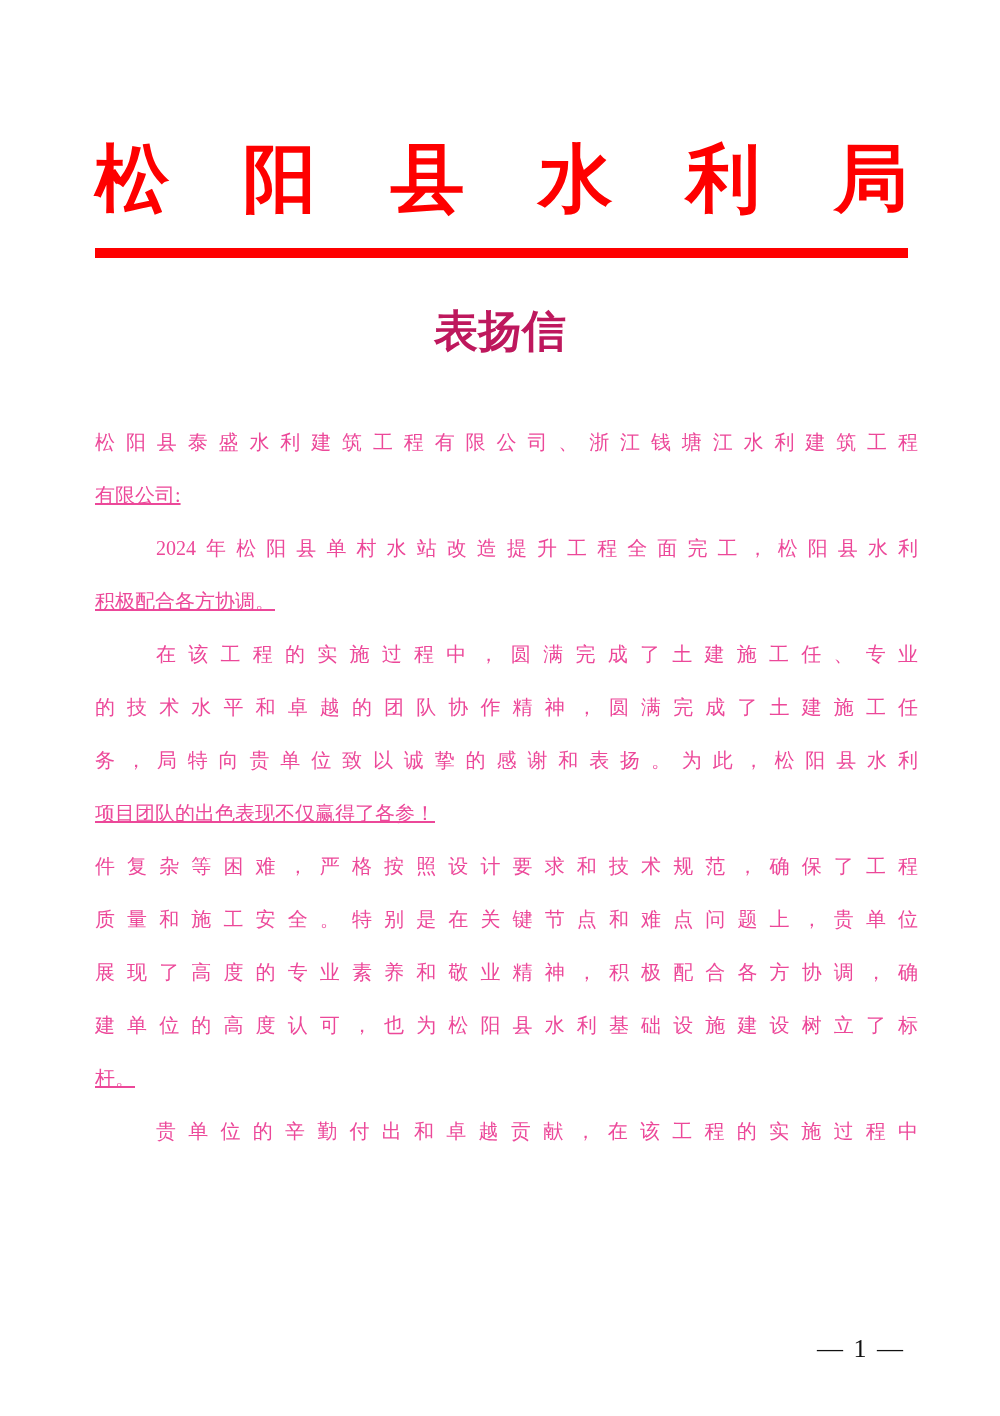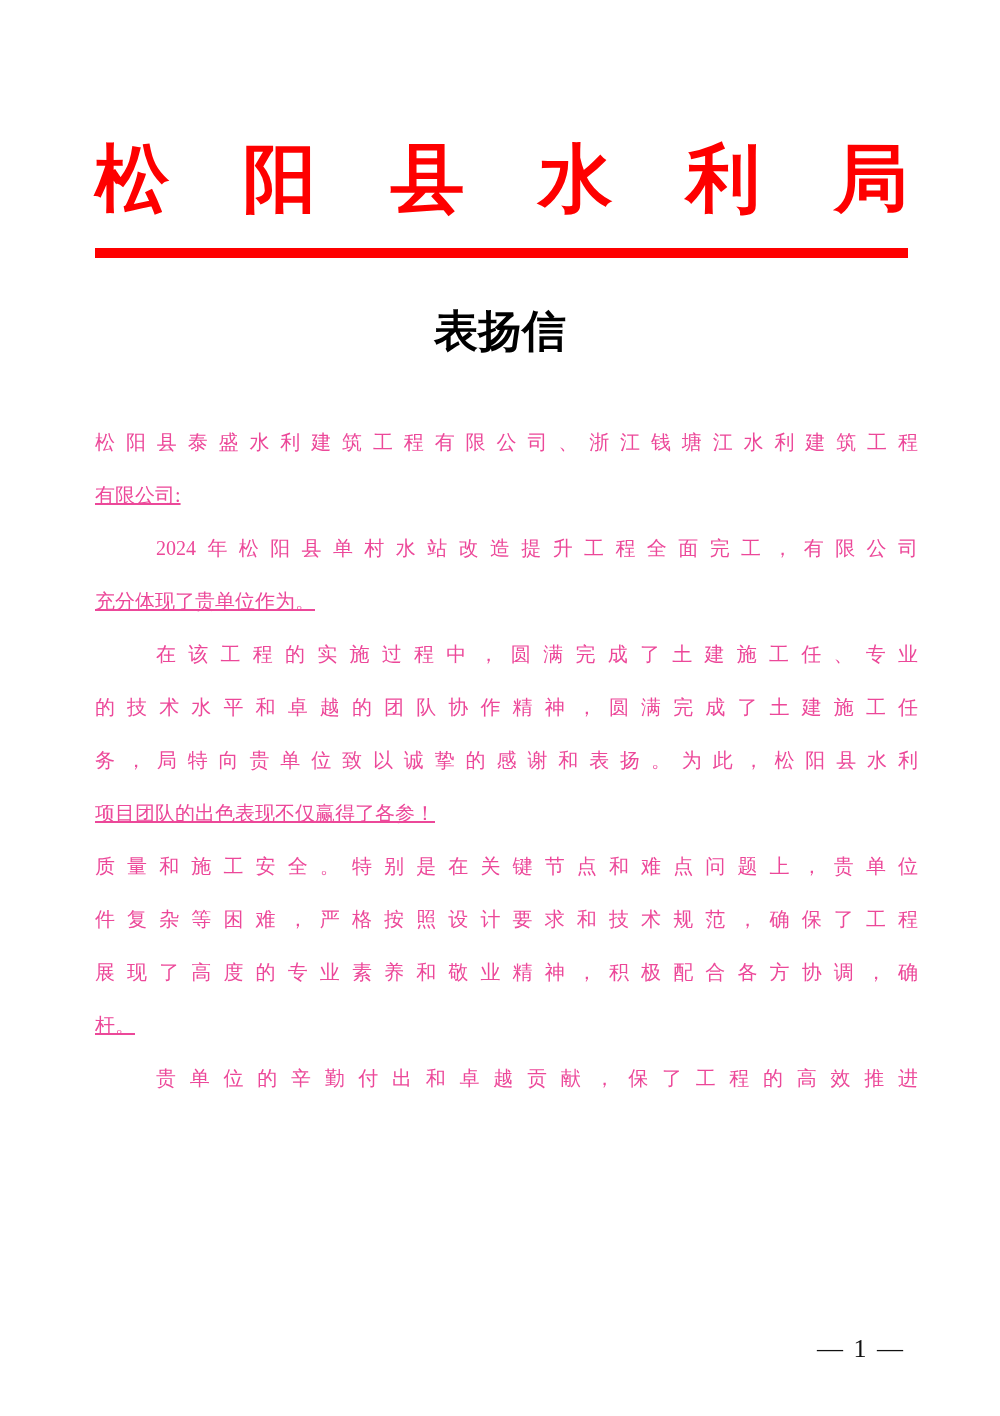--- a/index.html
+++ b/index.html
@@ -35,21 +35,21 @@
     background: var(--accent, #fe0000);
   }
 
   
   .doc-title {
     margin-top: 46px;
     text-align: center;
     font-size: 44px;
     font-weight: bold;
     line-height: 1.25;
-    color: #000000;
+    color: #be185d;
   }
 
   
   .letter-body {
     margin: 57px 90px 0 95px;
     width: 823px;
     font-size: 20px;
     color: #ec4899;
   }
   .text-line {
@@ -100,39 +100,40 @@
   <h1 class="doc-title">表扬信</h1>
 
   <div class="letter-body">
 
     <div>
       <div class="text-line">松阳县泰盛水利建筑工程有限公司、浙江钱塘江水利建筑工程</div>
       <div class="text-line end">有限公司:</div>
     </div>
 
     <div>
-      <div class="text-line indent">2024年松阳县单村水站改造提升工程全面完工，有限公司</div>
-      <div class="text-line end">充分体现了贵单位作为。</div>
+      <div class="text-line indent">2024年松阳县单村水站改造提升工程全面完工，松阳县水利</div>
+      <div class="text-line end">积极配合各方协调。</div>
     </div>
 
     <div>
       <div class="text-line indent">在该工程的实施过程中，圆满完成了土建施工任、专业</div>
       <div class="text-line">的技术水平和卓越的团队协作精神，圆满完成了土建施工任</div>
       <div class="text-line">务，局特向贵单位致以诚挚的感谢和表扬。为此，松阳县水利</div>
       <div class="text-line end">项目团队的出色表现不仅赢得了各参！</div>
     </div>
 
     <div>
+      <div class="text-line">件复杂等困难，严格按照设计要求和技术规范，确保了工程</div>
       <div class="text-line">质量和施工安全。特别是在关键节点和难点问题上，贵单位</div>
-      <div class="text-line">件复杂等困难，严格按照设计要求和技术规范，确保了工程</div>
       <div class="text-line">展现了高度的专业素养和敬业精神，积极配合各方协调，确</div>
+      <div class="text-line">建单位的高度认可，也为松阳县水利基础设施建设树立了标</div>
       <div class="text-line end">杆。</div>
     </div>
 
     <div>
-      <div class="text-line indent">贵单位的辛勤付出和卓越贡献，保了工程的高效推进</div>
+      <div class="text-line indent">贵单位的辛勤付出和卓越贡献，在该工程的实施过程中</div>
     </div>
 
   </div>
 
   <div class="page-number">— 1 —</div>
 
 </div>
 
 </body></html>

